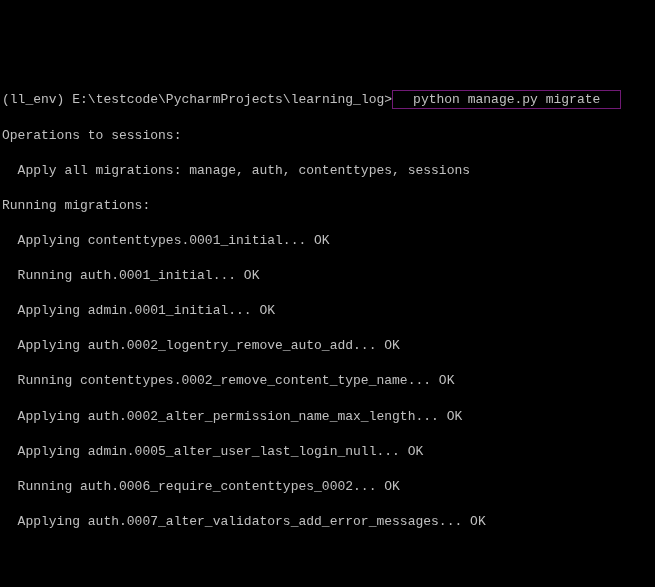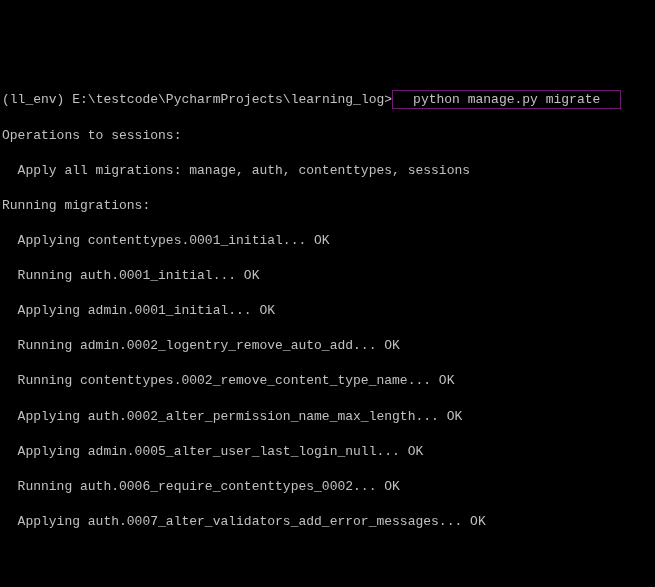--- a/index.html
+++ b/index.html
@@ -31,21 +31,21 @@
 
 
 <div class="term">
 <span class="line"><span>(ll_env)</span> <span>E:\testcode\PycharmProjects\learning_log&gt;</span><span class="redbox"><span>python manage.py migrate</span></span></span>
 <span class="line">Operations to sessions:</span>
 <span class="line">  Apply all migrations: manage, auth, contenttypes, sessions</span>
 <span class="line">Running migrations:</span>
 <span class="line">  Applying contenttypes.0001_initial... OK</span>
 <span class="line">  Running auth.0001_initial... OK</span>
 <span class="line">  Applying admin.0001_initial... OK</span>
-<span class="line">  Running admin.0002_logentry_remove_auto_add... OK</span>
+<span class="line">  Applying auth.0002_logentry_remove_auto_add... OK</span>
 <span class="line">  Running contenttypes.0002_remove_content_type_name... OK</span>
 <span class="line">  Applying auth.0002_alter_permission_name_max_length... OK</span>
 <span class="line">  Applying admin.0005_alter_user_last_login_null... OK</span>
 <span class="line">  Running auth.0006_require_contenttypes_0002... OK</span>
 <span class="line">  Applying auth.0007_alter_validators_add_error_messages... OK</span>
 
 
 
 <span class="line"></span>
 

